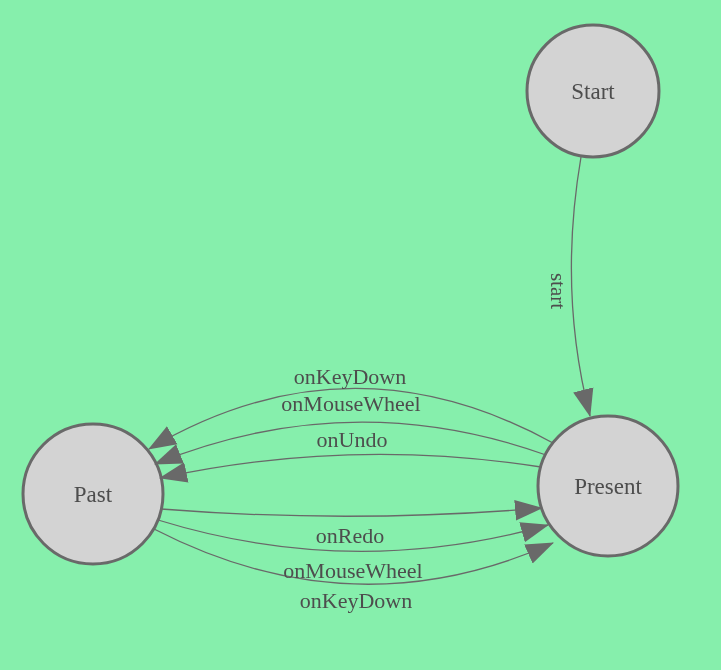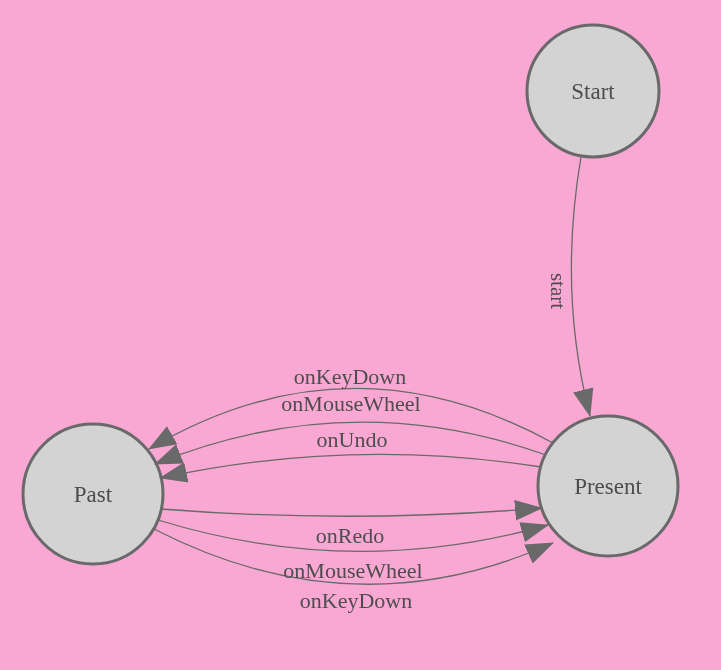--- a/index.html
+++ b/index.html
@@ -8,21 +8,21 @@
     background: #ffffff;
     width: 721px;
     height: 670px;
     overflow: hidden;
     font-family: "Liberation Serif", "DejaVu Serif", serif;
   }
   .diagram-root {
     position: relative;
     width: 721px;
     height: 670px;
-    background: #f9a8d4;
+    background: #86efac;
   }
   svg { display: block; }
   .edge-path {
     fill: none;
     stroke: #696969;
     stroke-width: 1.3;
   }
   .node-circle {
     stroke-width: 3;
   }

